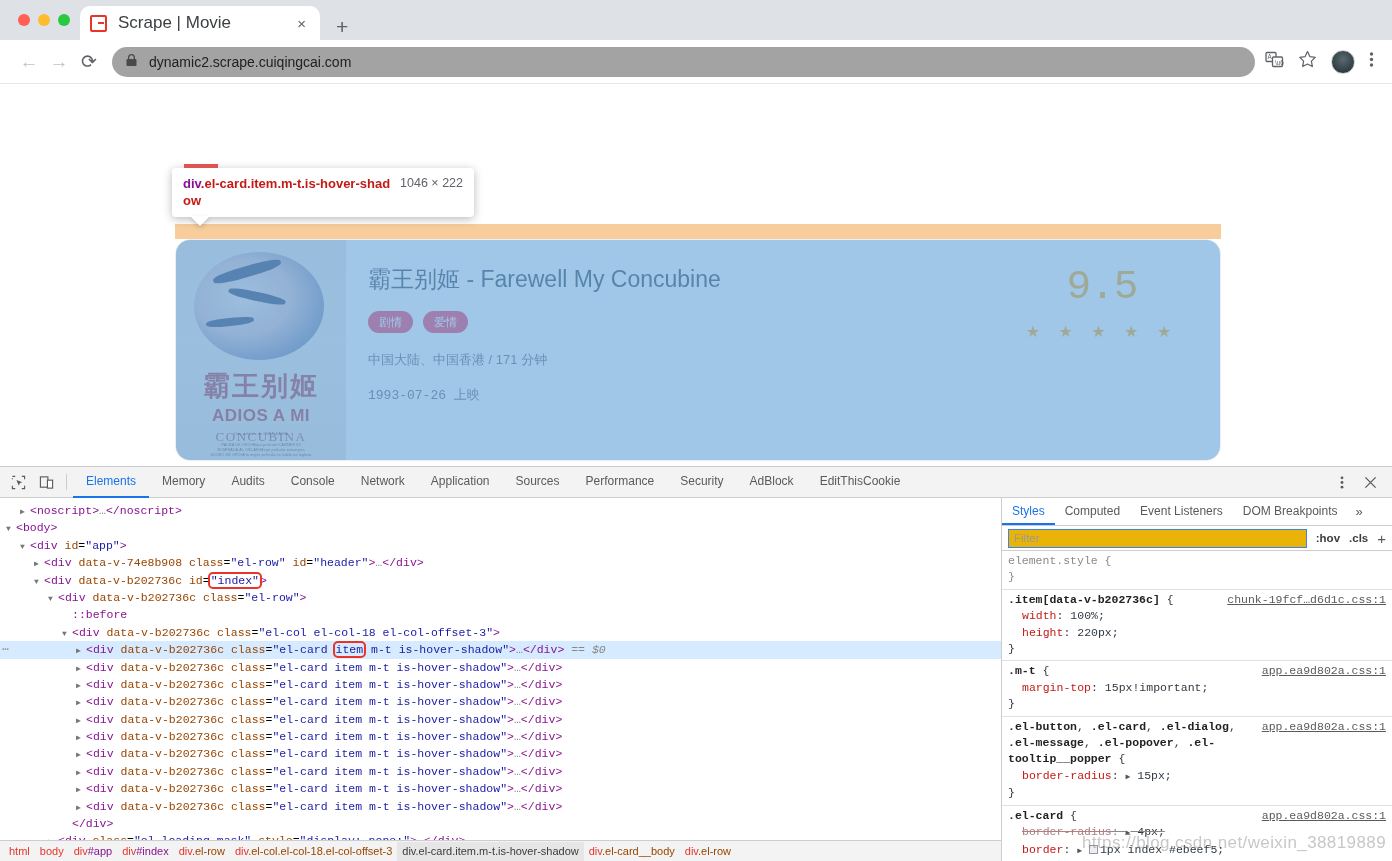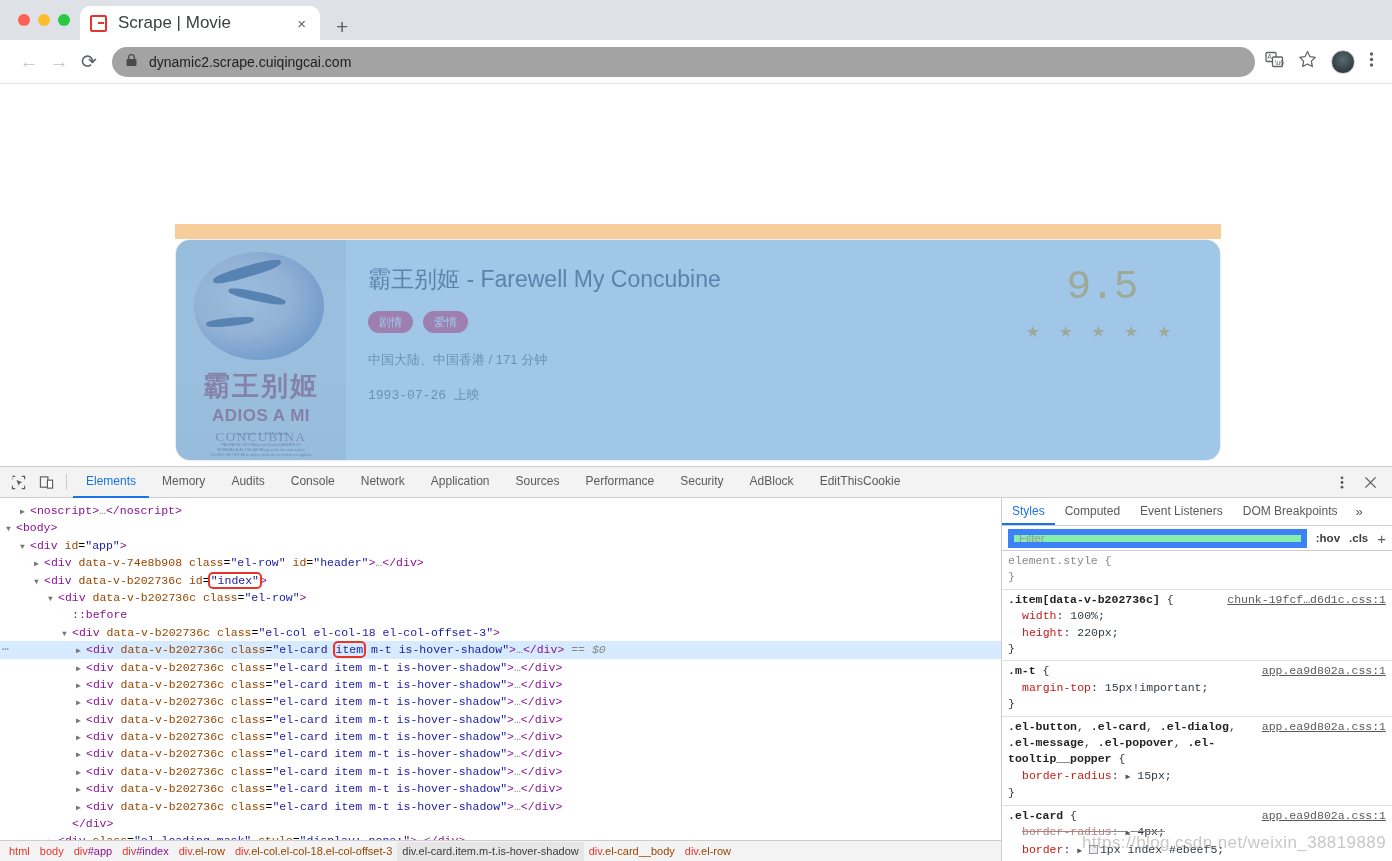--- a/index.html
+++ b/index.html
@@ -197,21 +197,21 @@
     padding: 0 10px; display: flex; align-items: center; font-size: 12px; color: #5a5a5a;
     border-bottom: 2px solid transparent; cursor: pointer; white-space: nowrap;
   }
   .st-tab.active { color: #1a73e8; border-bottom-color: #1a73e8; }
   .st-more { padding: 0 8px; display: flex; align-items: center; color: #5a5a5a; font-size: 13px; cursor: pointer; }
   #filter-row {
     height: 25px; display: flex; align-items: center; border-bottom: 1px solid #cdcdcd;
     padding: 0 6px; flex: 0 0 auto;
   }
   #filter-input {
-    flex: 1; height: 19px; border: 6px solid #3b82f6; background: #86efac;
+    flex: 1; height: 19px; border: 1px solid #3b82f6; background: #eab308;
     font-size: 11.5px; padding: 0 5px; color: #333; font-family: "Liberation Sans", sans-serif;
   }
   #filter-input::placeholder { color: #999; }
   .filter-act { font-size: 11.5px; color: #3c3c3c; font-weight: bold; margin-left: 9px; cursor: pointer; }
   .filter-plus { font-size: 15px; color: #5a5a5a; margin-left: 9px; cursor: pointer; }
 
   #rules {
     flex: 1; overflow: hidden; font-family: "Liberation Mono", monospace;
     font-size: 11.5px; line-height: 16.4px; color: #303942;
   }
@@ -339,20 +339,31 @@
         <div class="meta">中国大陆、中国香港 / 171 分钟</div>
         <div class="meta second">1993-07-26 上映</div>
         <div class="card-score">
           <div class="score-num">9.5</div>
           <div class="stars">★ ★ ★ ★ ★</div>
         </div>
       </div>
     </div>
   </div>
 
+  <div id="inspect-tooltip">
+    <div id="tt-topbar"></div>
+    <div class="tt-row">
+      <div class="tt-sel">
+        <span class="tt-tag">div</span><span class="tt-cls">.el-card.item.m-t.is-hover-shad</span>
+      </div>
+      <div class="tt-dims">1046 × 222</div>
+    </div>
+    <div class="tt-sel"><span class="tt-cls">ow</span></div>
+    <div id="tt-arrow"></div>
+  </div>
 </div>
 
 <div id="devtools">
 
   <div id="dt-toolbar">
     <span class="dt-icon-btn">
       <svg width="15" height="15" viewBox="0 0 16 16">
           <path d="M1.5 1.5h3M11.5 1.5h3v3M14.5 11.5v3h-3M4.5 14.5h-3v-3M1.5 4.5v-1" stroke="#5a5a5a" stroke-width="1.2" fill="none"></path>
           <path d="M5.8 5.3l6.2 2.4-2.7 1-1 2.7z" fill="#5a5a5a"></path>
         </svg>

